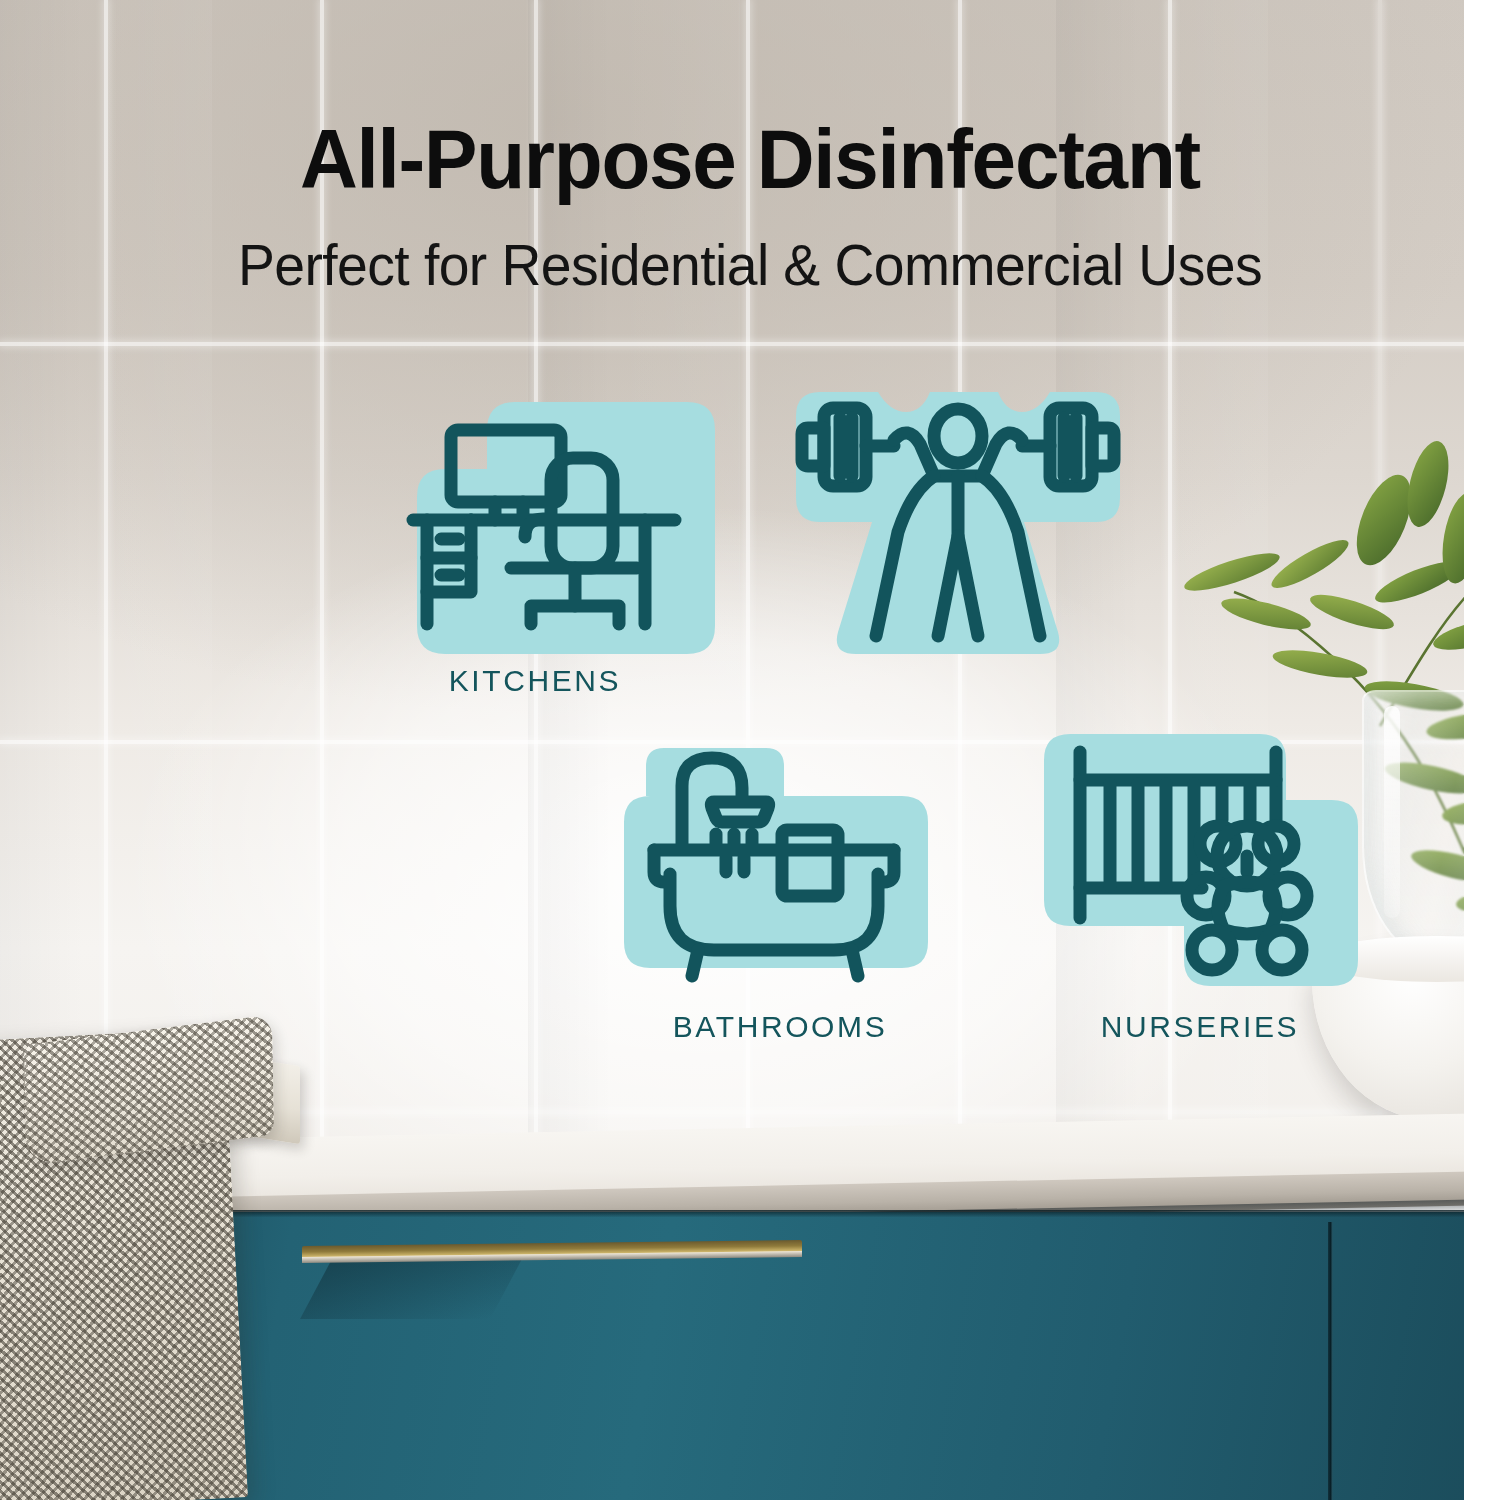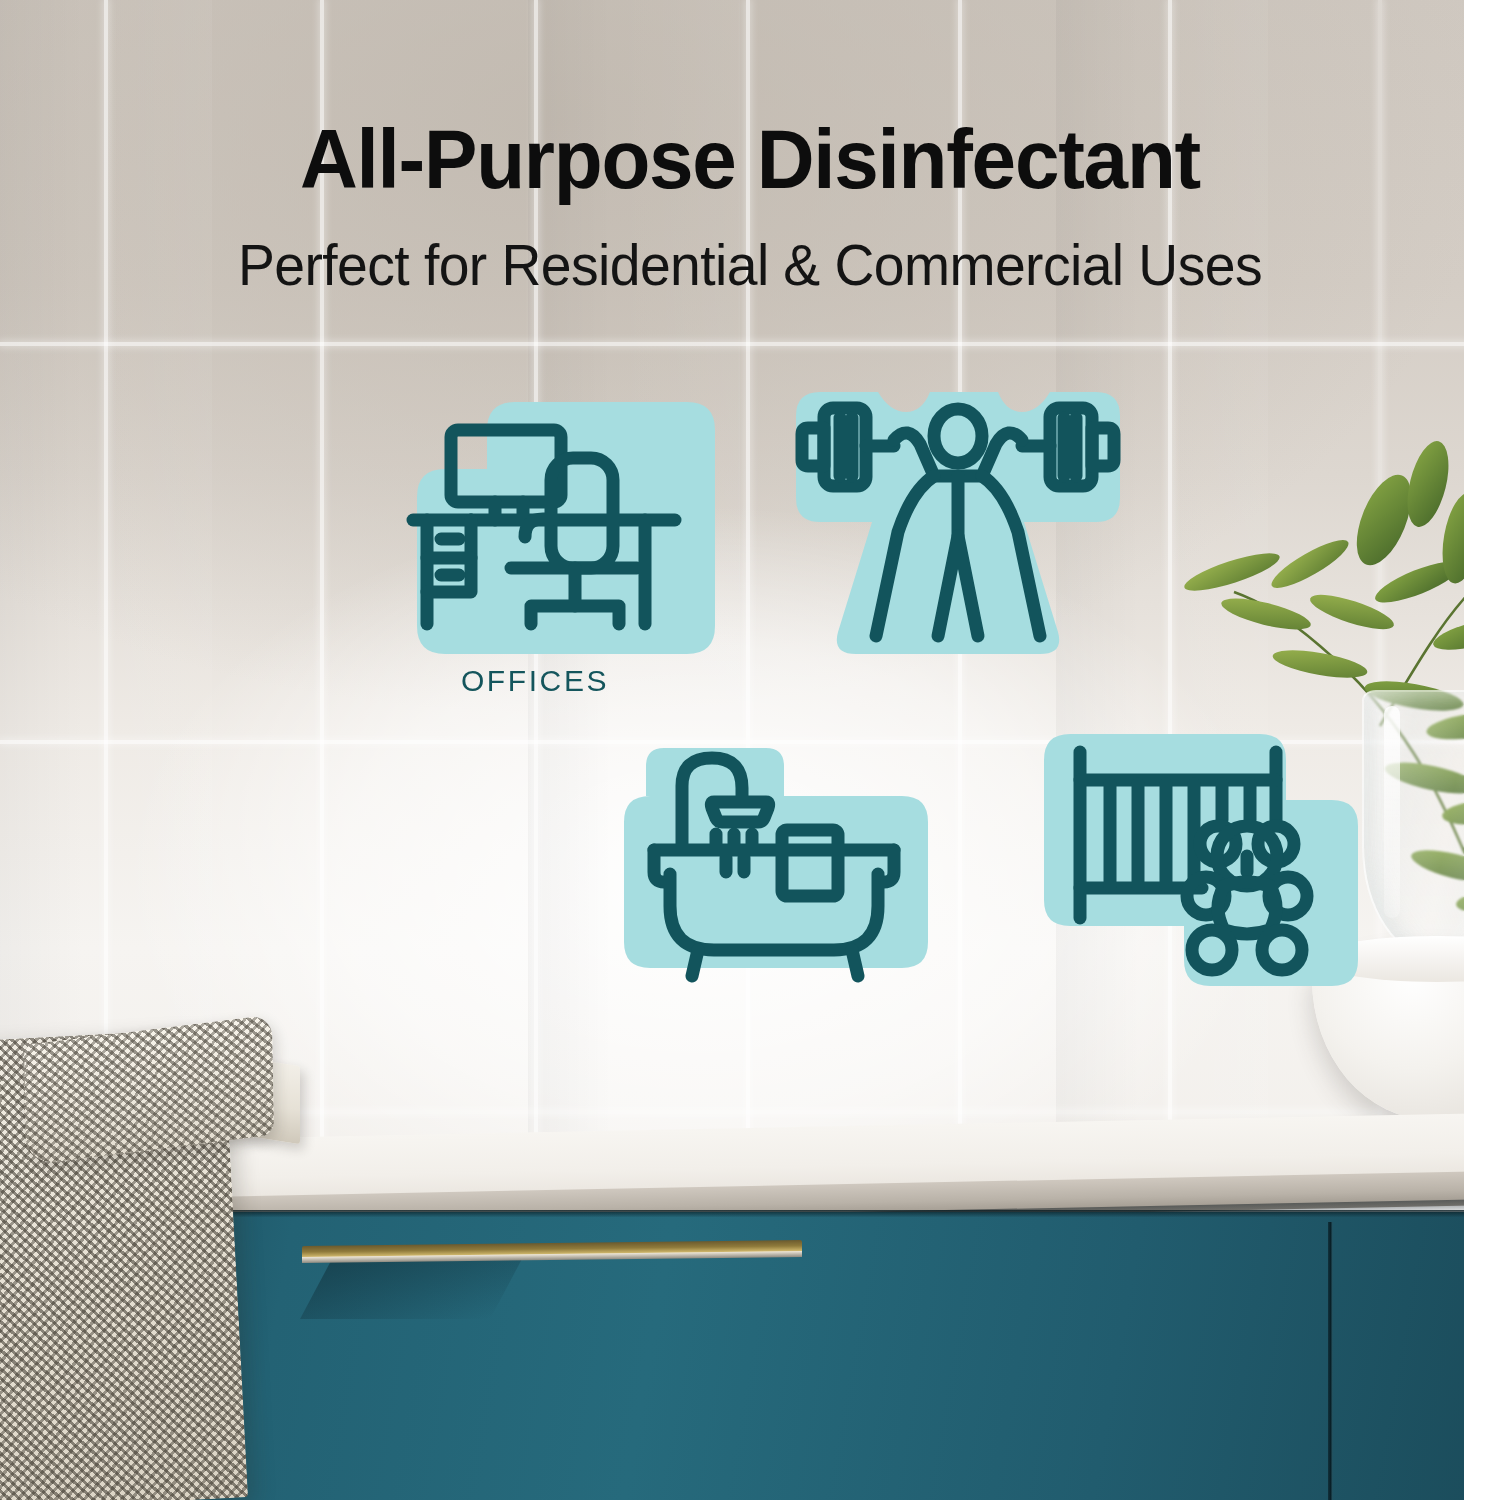--- a/index.html
+++ b/index.html
@@ -297,21 +297,21 @@
         <path d="M82 166 H126"></path>
         <path d="M96 147 h18 M96 183 h18"></path>
         <rect x="206" y="66" width="62" height="110" rx="22"></rect>
         <path d="M180 145 q0 -18 18 -18 h10"></path>
         <path d="M166 176 h126"></path>
         <path d="M230 176 v38"></path>
         <path d="M186 232 v-18 h88 v18"></path>
         <path d="M300 128 V232"></path>
       </g>
     </svg>
-    <div class="flabel">OFFICES</div>
+    <div class="flabel">KITCHENS</div>
   </div>
 
   <div class="feature" id="f-gym">
     <svg class="badge" width="360" height="280" viewBox="0 0 360 280">
       <path fill="#a6dde0" d="M18 38 q0-24 24-24 h58 q12 20 28 20 q16 0 24-20 h68 q8 20 24 20 q16 0 28-20 h46 q24 0 24 24 v82 q0 24 -24 24 h-72 l34 110 q6 22 -18 22 H78 q-24 0 -18 -22 l34 -110 H42 q-24 0 -24 -24 Z"></path>
     </svg>
     <svg class="glyph" width="360" height="280" viewBox="0 0 360 280">
       <g fill="none" stroke="#12545c" stroke-width="13" stroke-linecap="round" stroke-linejoin="round">
         <rect x="46" y="30" width="42" height="78" rx="9"></rect>
         <path d="M30 50 h16 v38 H30 q-6 0 -6 -6 v-26 q0 -6 6 -6 Z"></path>
@@ -341,20 +341,21 @@
         <path d="M98 64 h48 q4 0 2 6 l-4 10 q-2 4 -6 4 h-36 q-4 0 -6 -4 l-4 -10 q-2 -6 2 -6 Z"></path>
         <path d="M96 96 v14 M114 96 v14 M132 96 v14 M106 120 v14 M124 120 v14"></path>
         <path d="M34 112 h240"></path>
         <path d="M34 112 v22 q0 10 10 10"></path>
         <path d="M274 112 v22 q0 10 -10 10"></path>
         <path d="M50 136 v32 q0 44 44 44 h120 q44 0 44 -44 v-32"></path>
         <path d="M78 212 l-6 26 M232 212 l6 26"></path>
         <rect x="162" y="92" width="56" height="66" rx="5"></rect>
       </g>
     </svg>
+    <div class="flabel">BATHROOMS</div>
   </div>
 
   <div class="feature" id="f-nurseries">
     <svg class="badge" width="320" height="270" viewBox="0 0 320 270">
       <path fill="#a6dde0" d="M30 6 h190 q26 0 26 26 v40 h46 q26 0 26 26 v134 q0 26 -26 26 H170 q-26 0 -26 -26 v-34 H30 q-26 0 -26 -26 V32 q0 -26 26 -26 Z"></path>
     </svg>
     <svg class="glyph" width="320" height="270" viewBox="0 0 320 270">
       <g fill="none" stroke="#12545c" stroke-width="13" stroke-linecap="round" stroke-linejoin="round">
         <path d="M40 24 V190"></path>
         <path d="M236 24 V92"></path>
@@ -365,15 +366,16 @@
         <circle cx="236" cy="116" r="18"></circle>
         <circle cx="207" cy="128" r="30"></circle>
         <path d="M207 128 v16"></path>
         <circle cx="166" cy="168" r="19"></circle>
         <circle cx="248" cy="168" r="19"></circle>
         <path d="M184 158 q23 -8 46 0 q12 22 0 44 q-23 8 -46 0 q-12 -22 0 -44 Z"></path>
         <circle cx="172" cy="222" r="20"></circle>
         <circle cx="242" cy="222" r="20"></circle>
       </g>
     </svg>
+    <div class="flabel">NURSERIES</div>
   </div>
 
 </div>
 
 </body></html>

